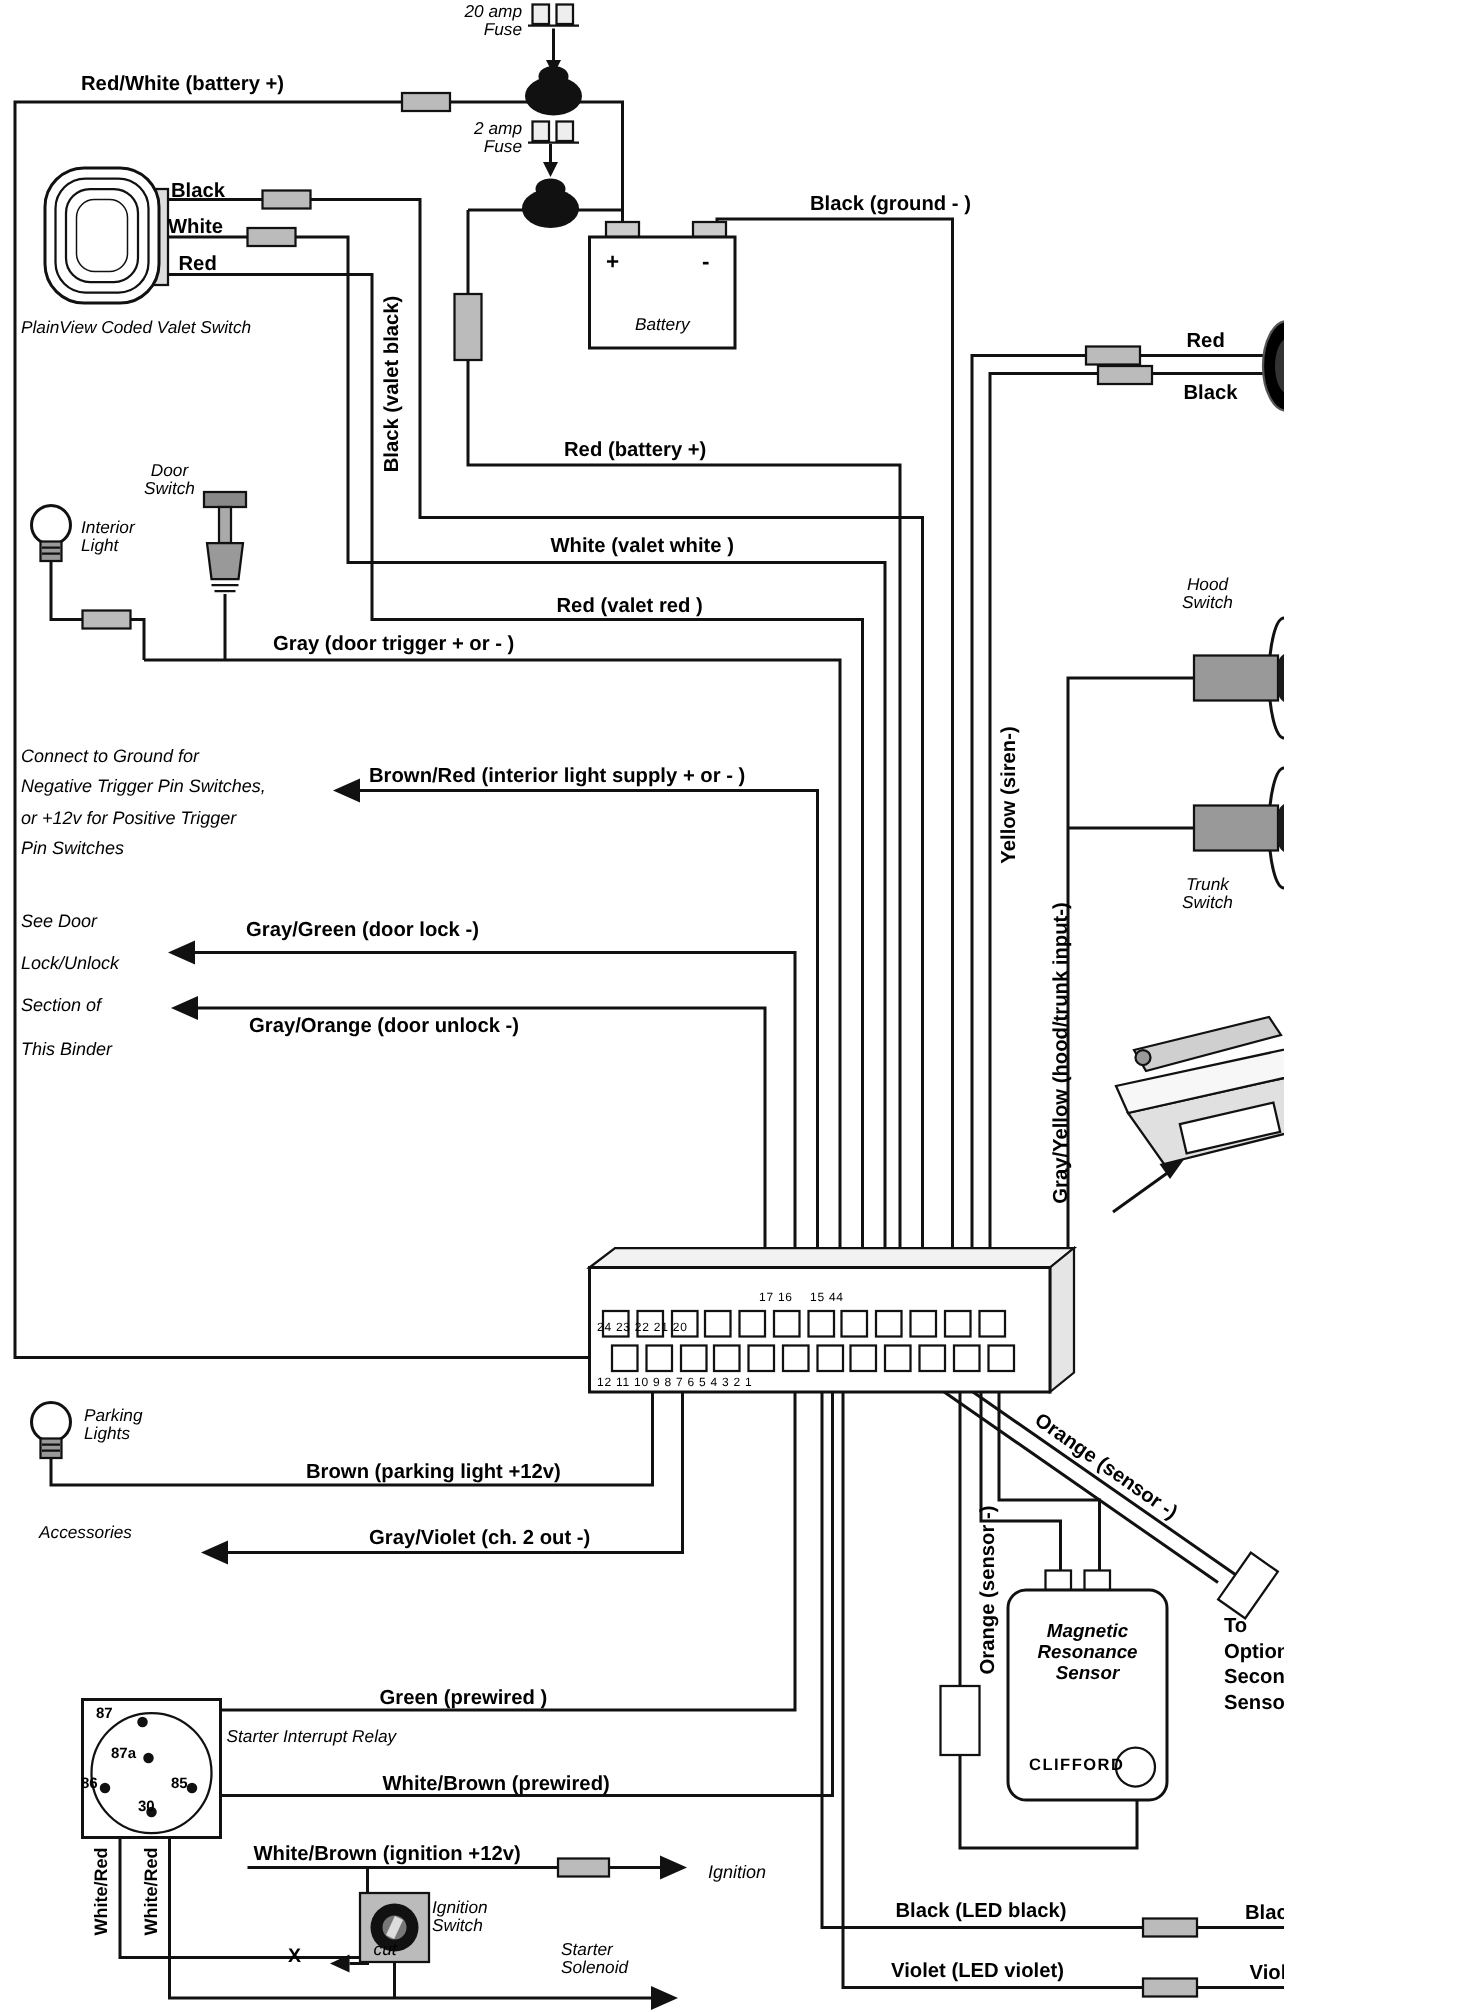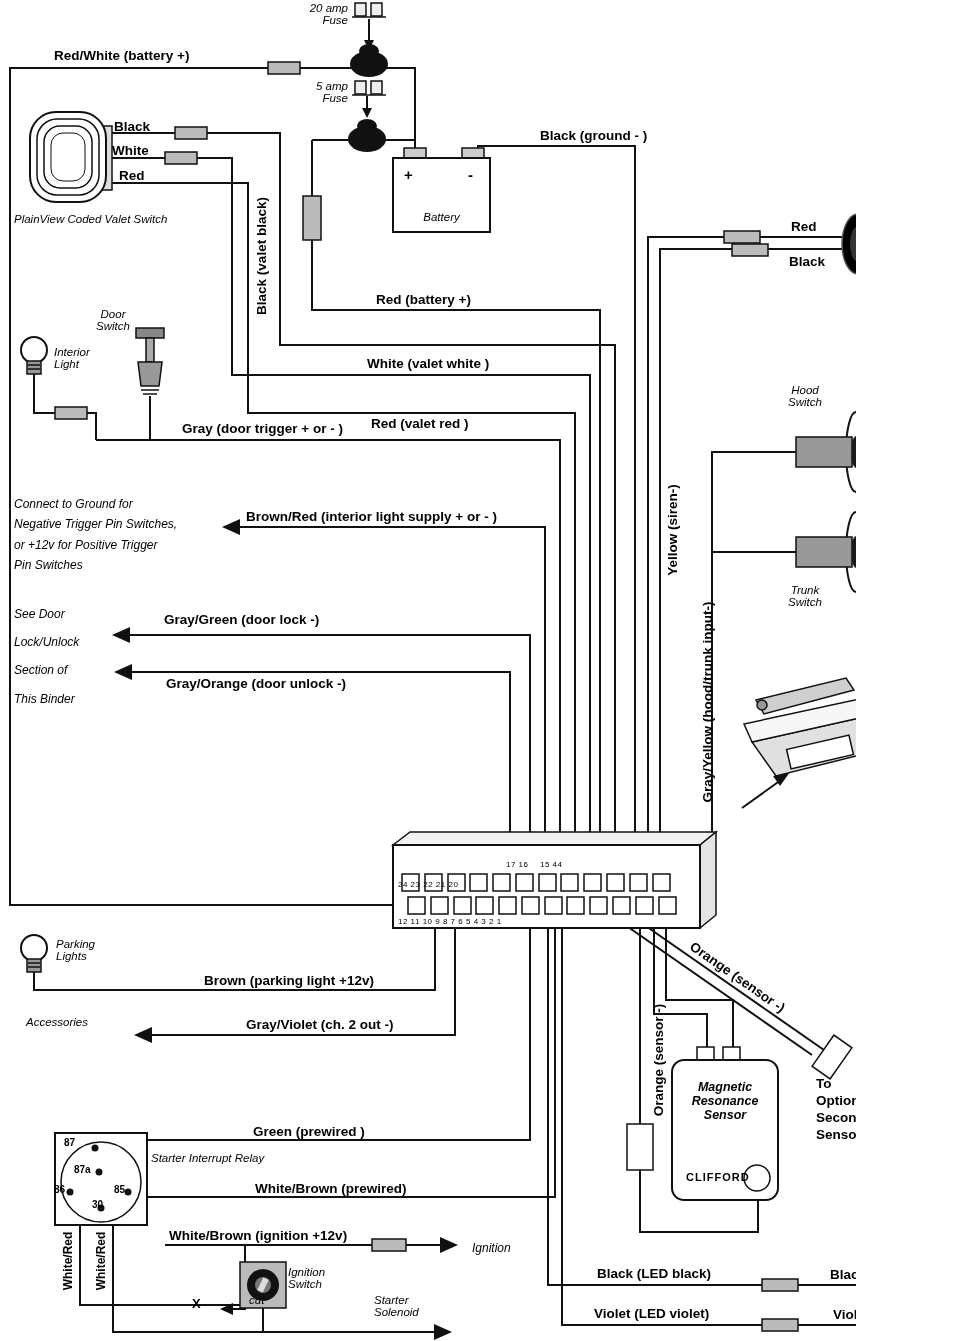--- a/index.html
+++ b/index.html
@@ -231,37 +231,37 @@
 
   <g>
     <rect x="897" y="1276" width="16" height="52" fill="#fff" stroke="#111" stroke-width="2"></rect>
     <circle cx="937" cy="1300" r="23" fill="#111"></circle>
     <circle cx="937" cy="1300" r="12" fill="#888"></circle>
   </g>
 </svg>
 
 <div class="lbl it r" style="left:300px;top:2px;width:48px;">20 amp
 Fuse</div>
-<div class="lbl it r" style="left:304px;top:80px;width:44px;">5 amp
+<div class="lbl it r" style="left:304px;top:80px;width:44px;">2 amp
 Fuse</div>
 <div class="lbl" style="left:54px;top:48px;">Red/White  (battery +)</div>
 <div class="lbl" style="left:114px;top:119px;">Black</div>
 <div class="lbl" style="left:112px;top:143px;">White</div>
 <div class="lbl" style="left:119px;top:168px;">Red</div>
 <div class="lbl it" style="left:14px;top:213px;">PlainView Coded Valet Switch</div>
 <div class="lbl" style="left:504px;top:128px;padding-left:36px;">Black  (ground - )</div>
 <div class="lbl big" style="left:404px;top:166px;">+</div>
 <div class="lbl big" style="left:468px;top:166px;">-</div>
 <div class="lbl it c" style="left:393px;top:211px;width:97px;">Battery</div>
 <div class="lbl v" style="left:262px;top:256px;">Black  (valet black)</div>
 <div class="lbl" style="left:376px;top:292px;">Red  (battery +)</div>
 <div class="lbl" style="left:791px;top:219px;">Red</div>
 <div class="lbl" style="left:789px;top:254px;">Black</div>
 <div class="lbl" style="left:367px;top:356px;">White  (valet white )</div>
-<div class="lbl" style="left:371px;top:416px;">Red  (valet red )</div>
+<div class="lbl" style="left:371px;top:396px;">Red  (valet red )</div>
 <div class="lbl it c" style="left:86px;top:308px;width:54px;">Door
 Switch</div>
 <div class="lbl it" style="left:54px;top:346px;">Interior
 Light</div>
 <div class="lbl" style="left:182px;top:421px;">Gray  (door trigger + or - )</div>
 <div class="lbl note1" style="left:14px;top:494px;">Connect to Ground for
 Negative Trigger Pin Switches,
 or +12v for Positive Trigger
 Pin Switches</div>
 <div class="lbl" style="left:246px;top:509px;">Brown/Red  (interior light supply + or - )</div>

